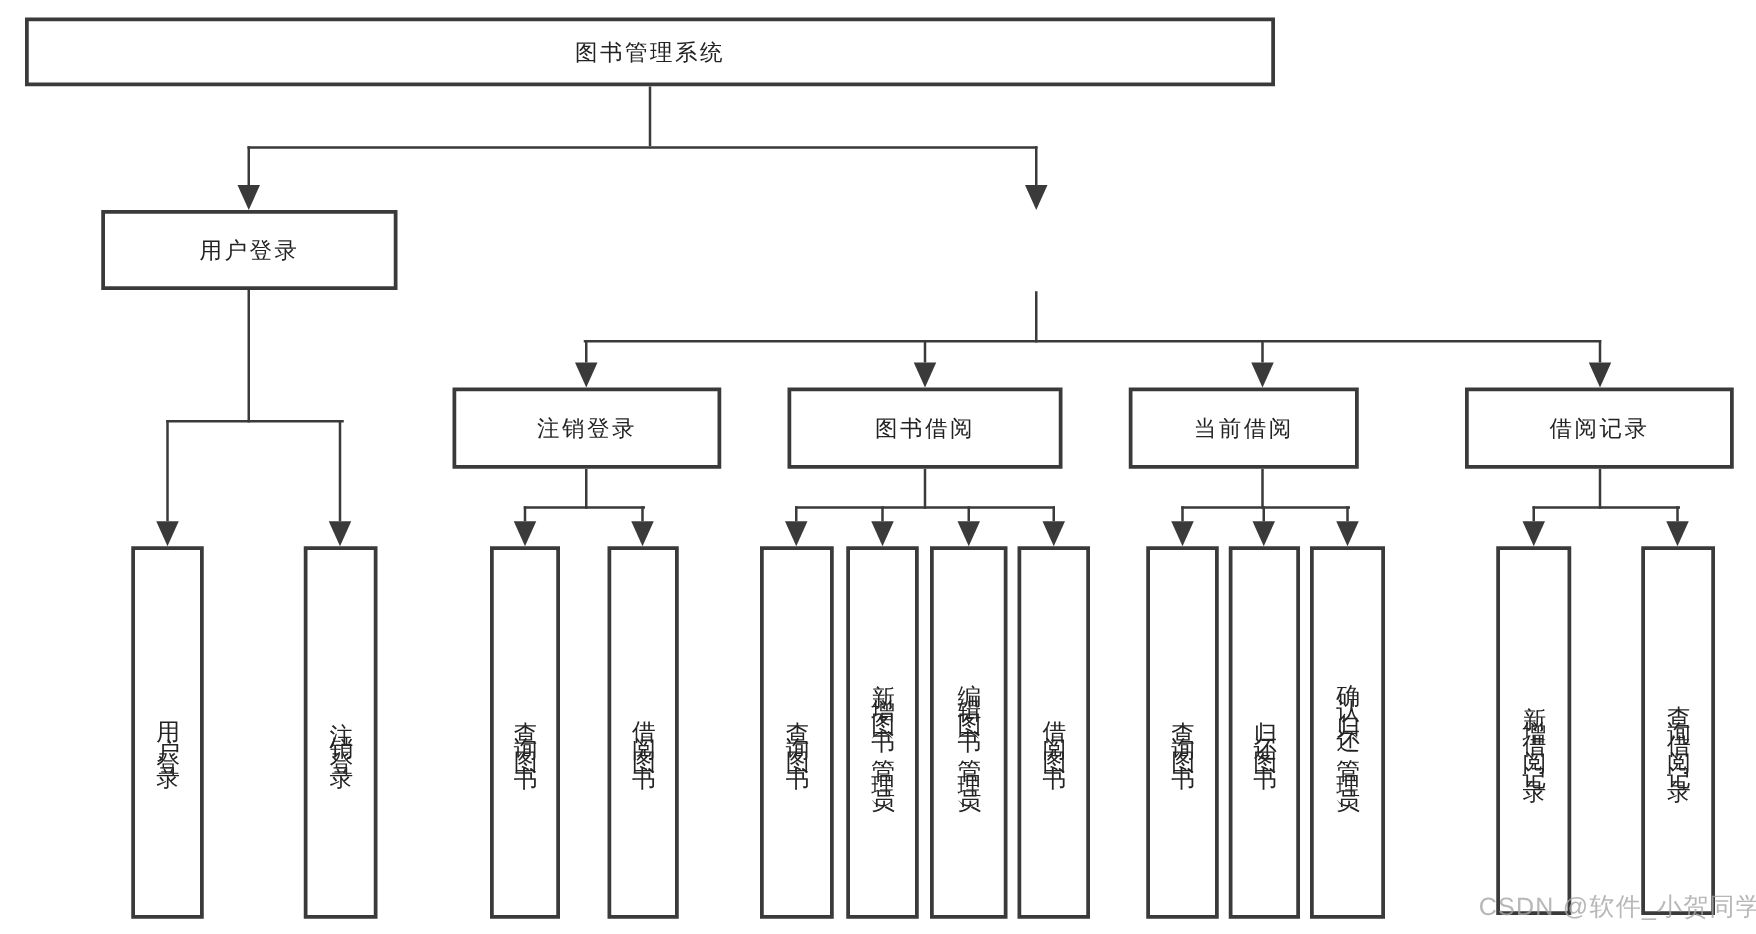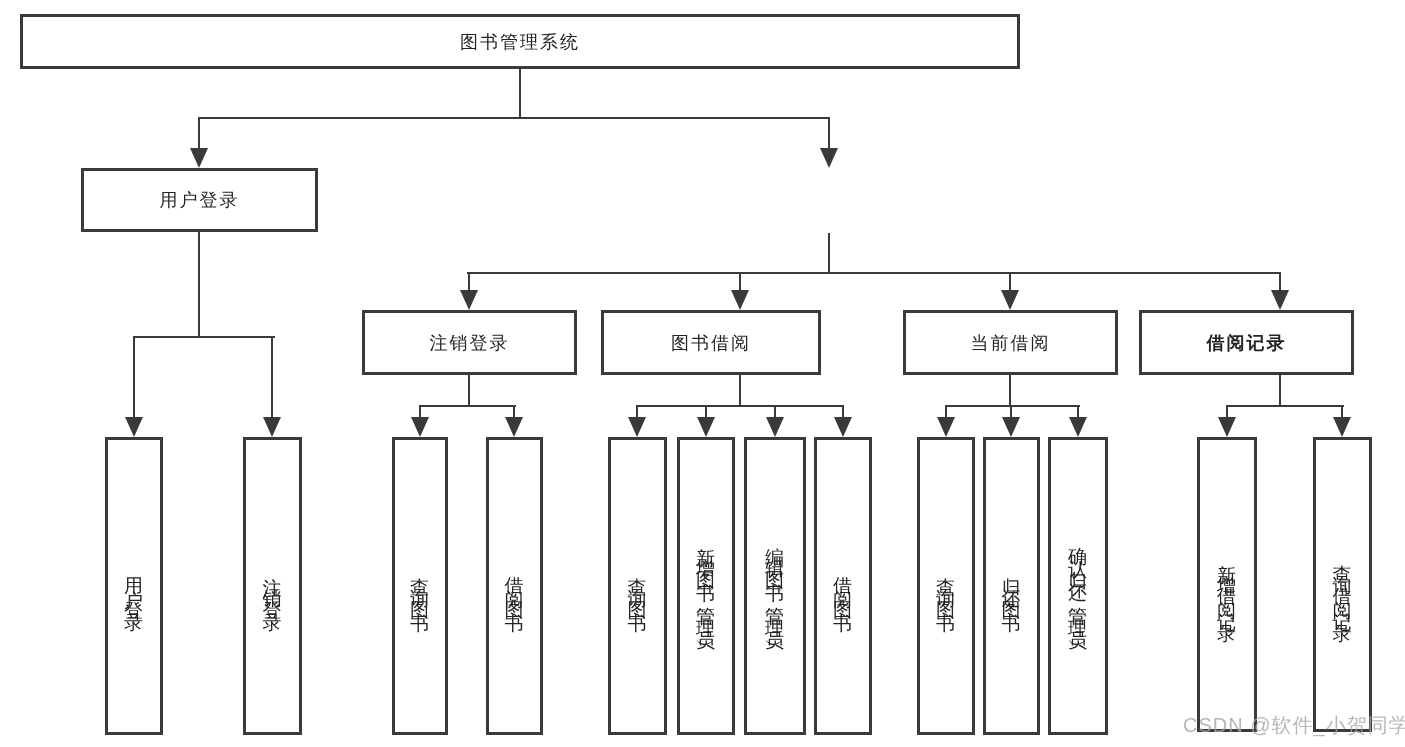--- a/index.html
+++ b/index.html
@@ -84,27 +84,27 @@
     <span>图书管理系统</span>
   </div>
 
   <div class="node h" style="left:81px; top:168px; width:237px; height:64px;">
     <span>用户登录</span>
   </div>
 
   <div class="node h" style="left:362px; top:310px; width:215px; height:65px;">
     <span>注销登录</span>
   </div>
-  <div class="node h" style="left:601px; top:310px; width:220px; height:65px;">
+  <div class="node h" style="left:630px; top:310px; width:220px; height:65px;">
     <span>图书借阅</span>
   </div>
-  <div class="node h" style="left:903px; top:310px; width:215px; height:65px;">
+  <div class="node h" style="left:903px; top:310px; width:184px; height:65px;">
     <span>当前借阅</span>
   </div>
-  <div class="node h" style="left:1139px; top:310px; width:215px; height:65px;font-weight:bold;">
+  <div class="node h" style="left:1172px; top:310px; width:215px; height:65px;">
     <span>借阅记录</span>
   </div>
 
   <div class="node v" style="left:105px; top:437px; width:58px; height:298px;">
     <span>用户登录</span>
   </div>
   <div class="node v" style="left:243px; top:437px; width:59px; height:298px;">
     <span>注销登录</span>
   </div>
 

